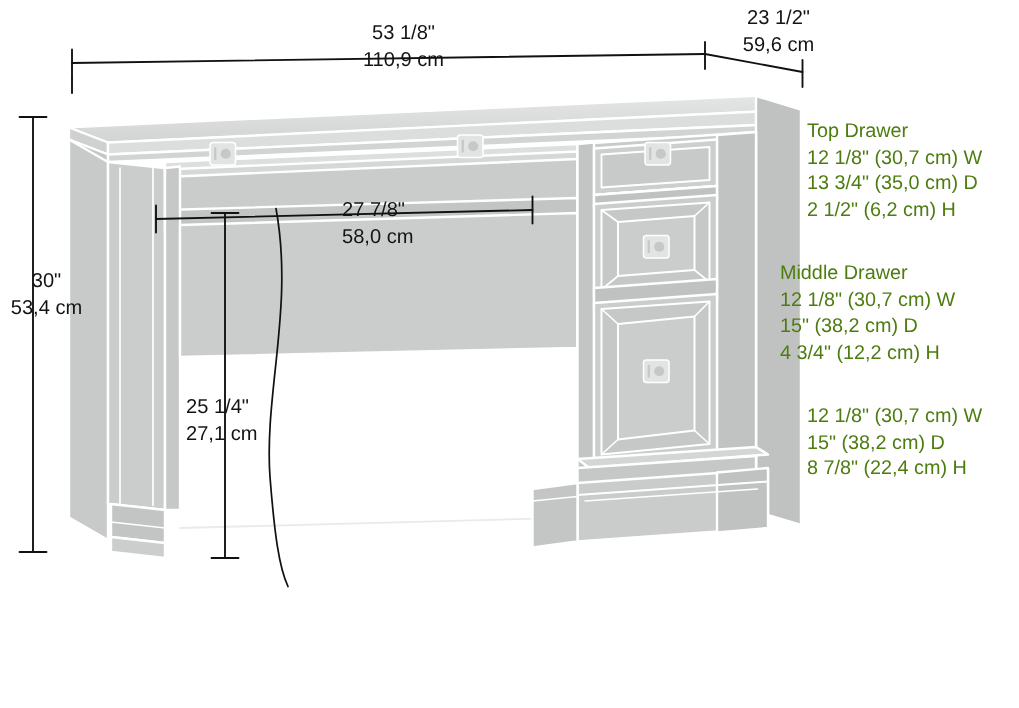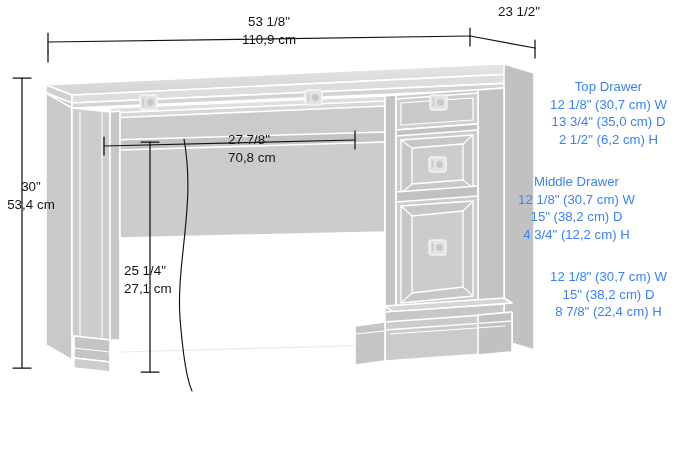--- a/index.html
+++ b/index.html
@@ -5,21 +5,21 @@
   html,body{margin:0;padding:0;background:#ffffff;}
   body{
     width:679px;height:472px;position:relative;overflow:hidden;
     font-family:"Liberation Sans","DejaVu Sans",sans-serif;
     color:#1a1a1a;
   }
   #stage{position:absolute;inset:0;width:679px;height:472px;}
   svg.layer{position:absolute;left:0;top:0;width:679px;height:472px;}
   .txt{position:absolute;white-space:nowrap;font-size:13.2px;line-height:17.5px;color:#141414;}
   .ctr{text-align:center;}
-  .block{position:absolute;text-align:center;font-size:13.2px;line-height:17.6px;color:#3b82f6;}
+  .block{position:absolute;text-align:left;font-size:13.2px;line-height:17.6px;color:#4d7c0f;}
   .block .hd{font-size:13.2px;}
   .dimtxt{font-size:13.4px;line-height:17.6px;}
 </style>
 </head>
 <body>
 
 <div id="stage">
 
   <svg class="layer" viewBox="0 0 679 472" preserveAspectRatio="none" aria-hidden="true">
     <defs>
@@ -169,45 +169,46 @@
     </g>
   </svg>
 
   <div class="txt ctr dimtxt" style="left:209px;top:13px;width:120px;">
     <div>53 1/8"</div>
     <div>110,9 cm</div>
   </div>
 
   <div class="txt ctr dimtxt" style="left:460px;top:3px;width:118px;">
     <div>23 1/2"</div>
+    <div>59,6 cm</div>
   </div>
 
   <div class="txt ctr dimtxt" style="left:0px;top:178px;width:62px;">
     <div>30"</div>
     <div>53,4 cm</div>
   </div>
 
   <div class="txt dimtxt" style="left:228px;top:131px;">
     <div>27 7/8"</div>
-    <div>70,8 cm</div>
+    <div>58,0 cm</div>
   </div>
 
   <div class="txt dimtxt" style="left:124px;top:262px;">
     <div>25 1/4"</div>
     <div>27,1 cm</div>
   </div>
 
   <div class="block" style="left:538px;top:78px;width:141px;">
     <div class="hd">Top Drawer</div>
     <div>12 1/8" (30,7 cm) W</div>
     <div>13 3/4" (35,0 cm) D</div>
     <div>2 1/2" (6,2 cm) H</div>
   </div>
 
-  <div class="block" style="left:506px;top:173px;width:141px;">
+  <div class="block" style="left:520px;top:173px;width:141px;">
     <div class="hd">Middle Drawer</div>
     <div>12 1/8" (30,7 cm) W</div>
     <div>15" (38,2 cm) D</div>
     <div>4 3/4" (12,2 cm) H</div>
   </div>
 
   <div class="block" style="left:538px;top:268px;width:141px;">
     <div>12 1/8" (30,7 cm) W</div>
     <div>15" (38,2 cm) D</div>
     <div>8 7/8" (22,4 cm) H</div>

